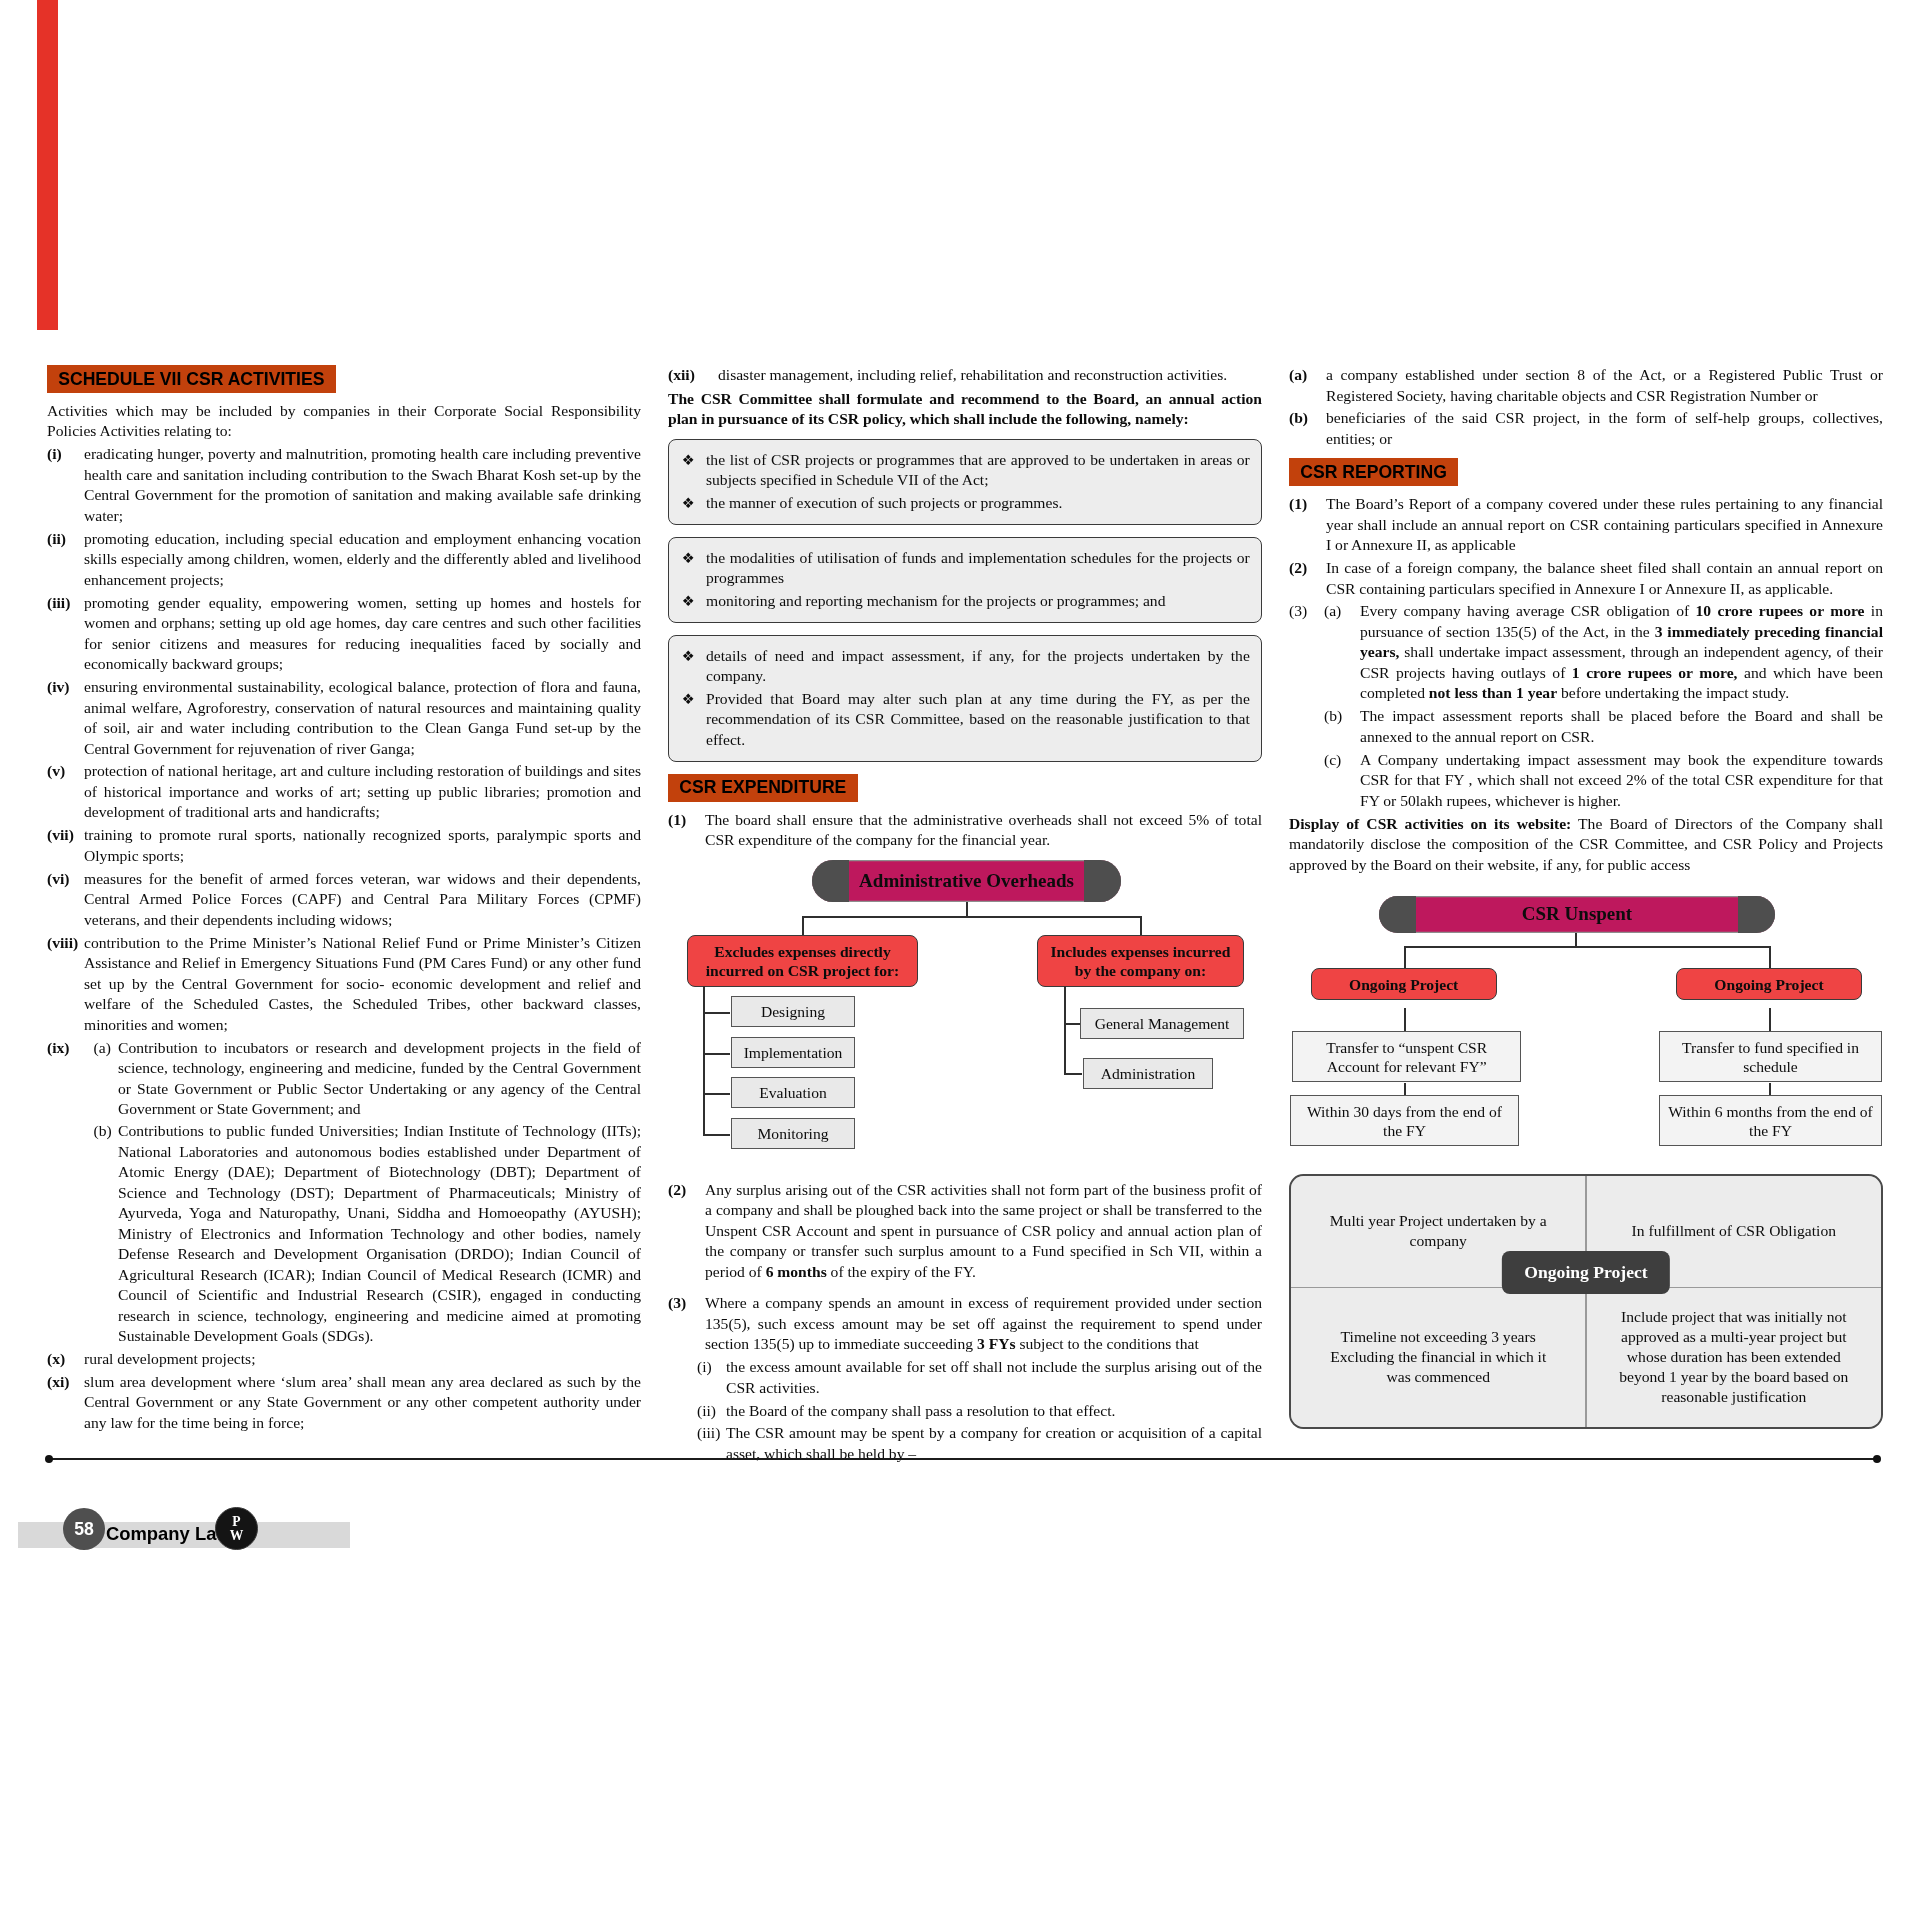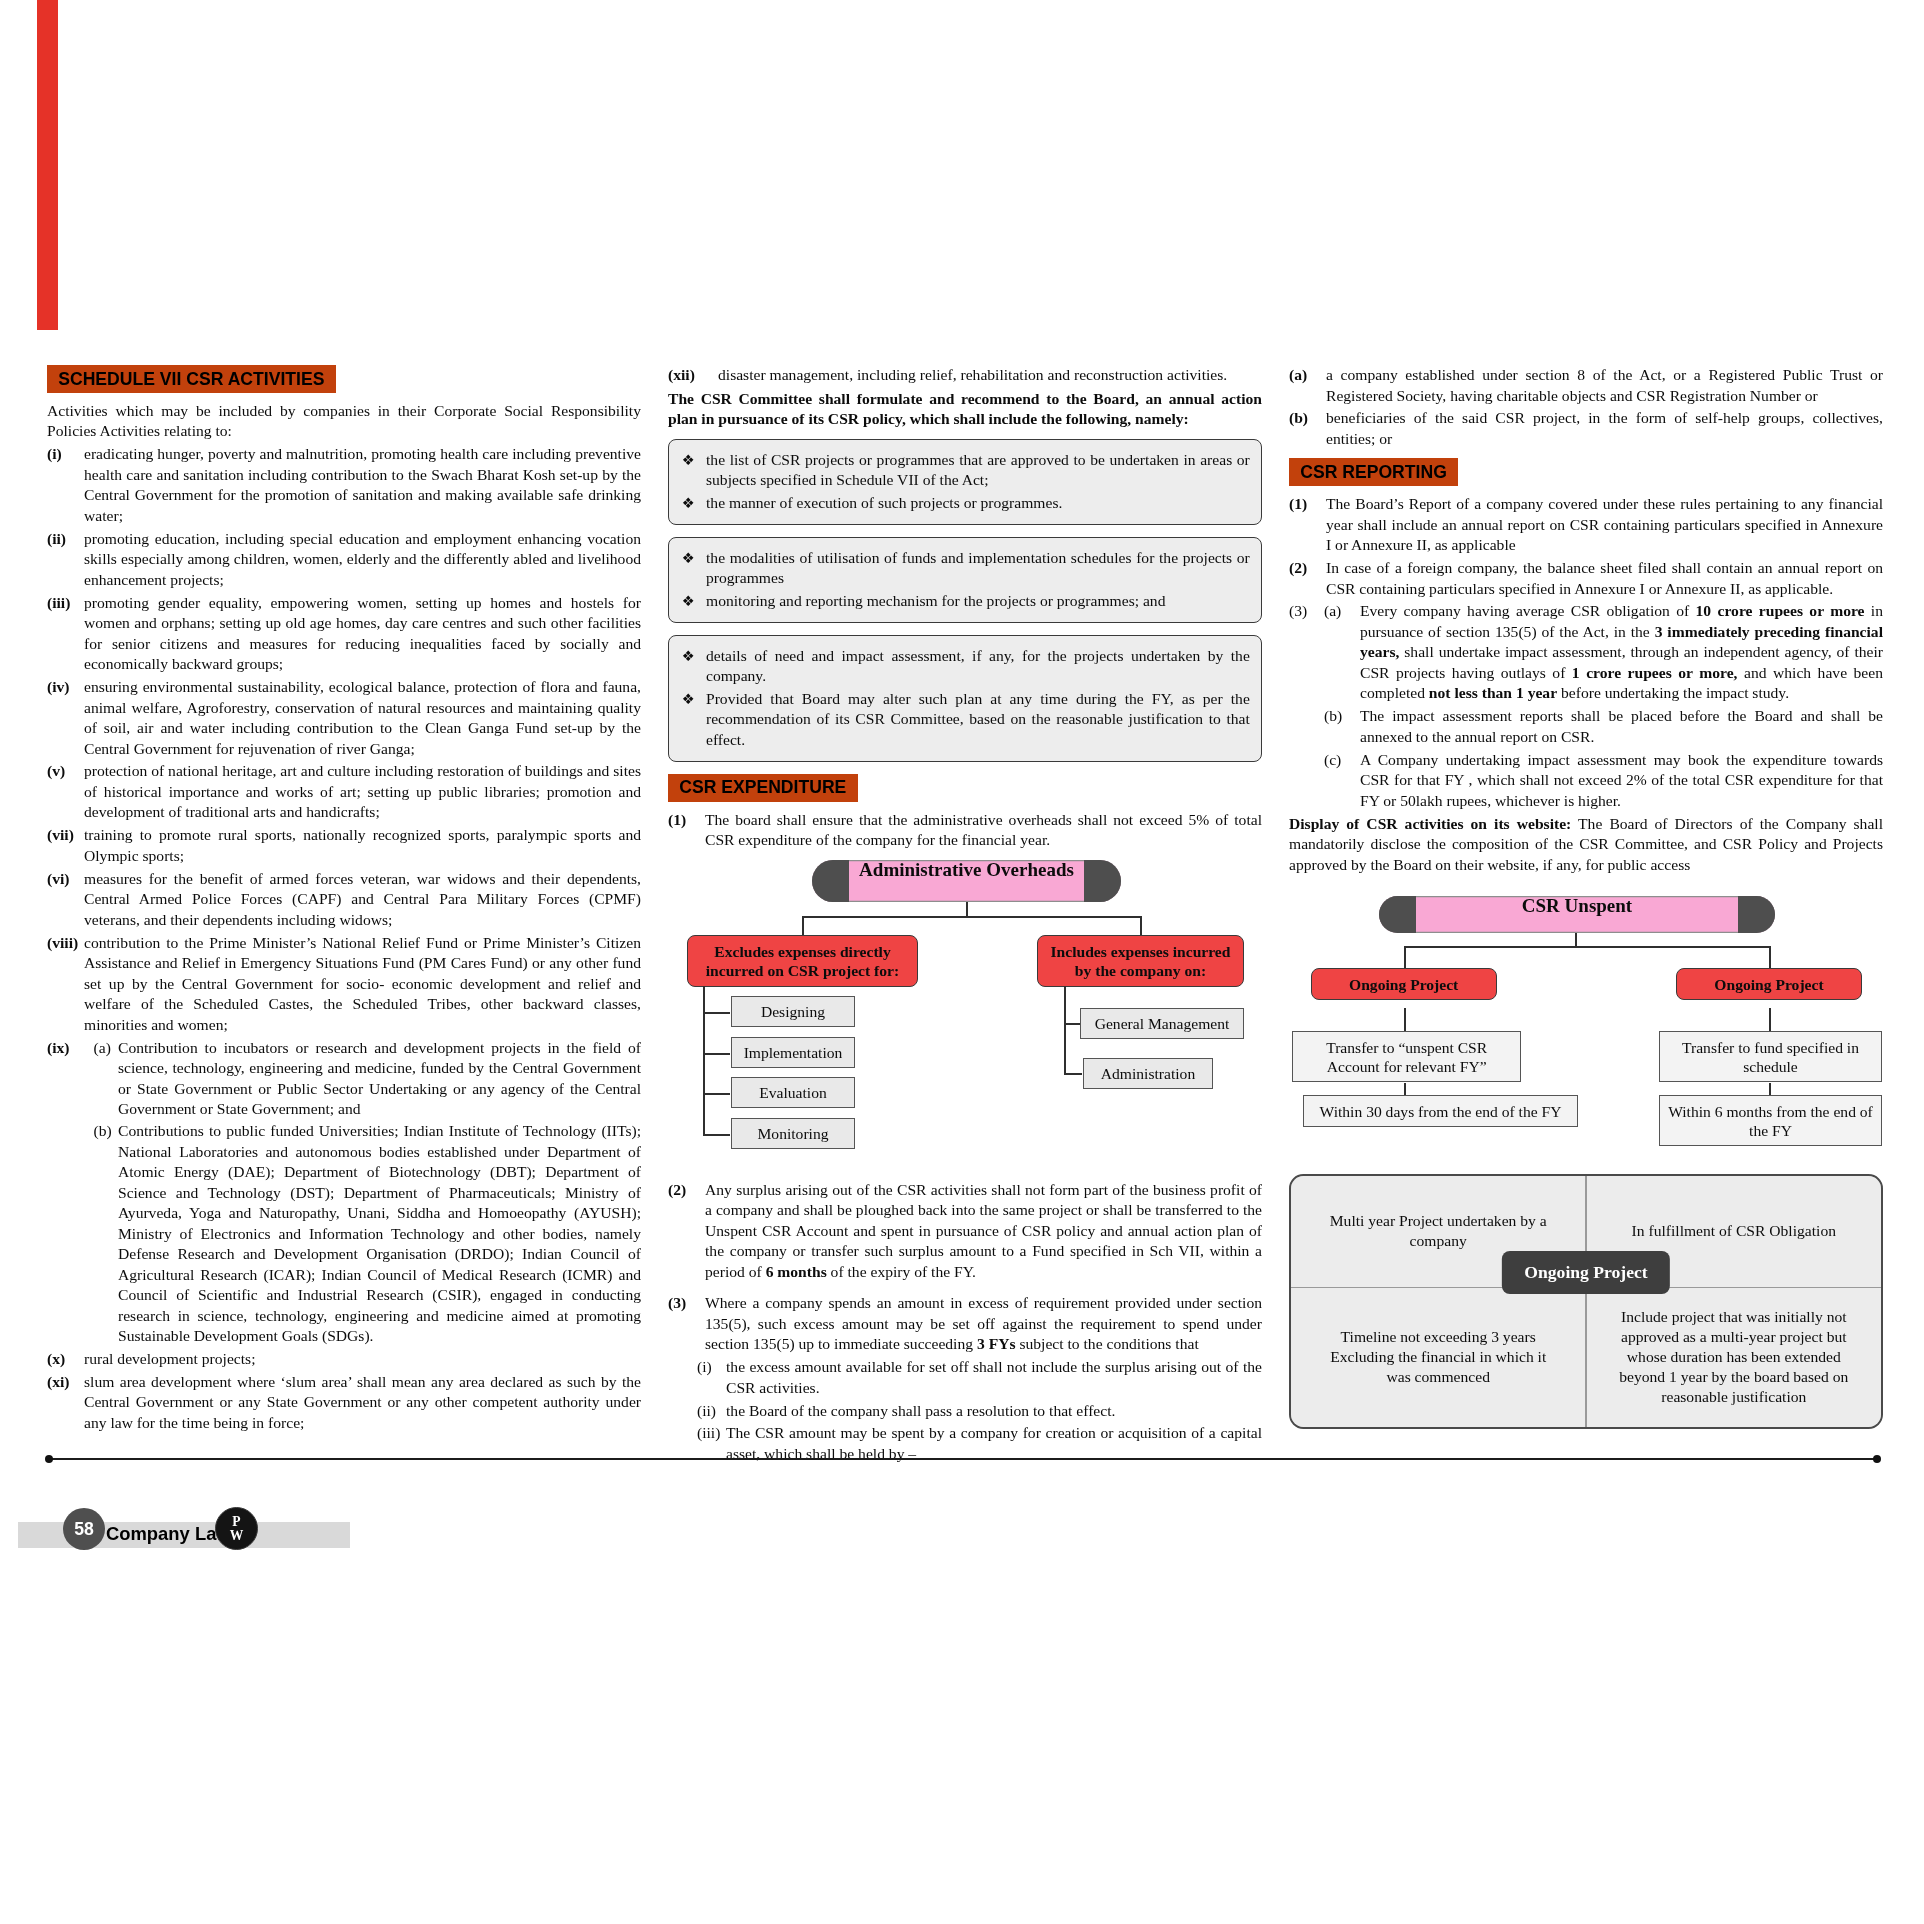--- a/index.html
+++ b/index.html
@@ -34,22 +34,22 @@
 
   .bullet-box { background:#ededed; border:1.6px solid #3a3a3a; border-radius:8px; padding:7.2px 11.2px 8px 8px; margin:0 0 12px 0; }
   .bullet { position:relative; padding-left:29px; margin:2.4px 0; }
   .bullet .dia { position:absolute; left:4.8px; top:0; font-size:14.4px; }
 
   
   .ao-chart { position:relative; width:594px; height:308px; margin:9.6px 0 11.2px 0; text-align:left; }
   .un-chart { position:relative; width:594px; height:260px; margin:21px 0 17.6px 0; text-align:left; }
   .cline { position:absolute; background:#2f2f2f; }
   .flow-pill {
-    position:absolute; background:#f9a8d4; border-radius:32px; overflow:hidden;
-    display:flex; justify-content:center; box-shadow: inset 0 0 0 1.2px #8e8e8e;
+    position:absolute; background:#be185d; border-radius:32px; overflow:hidden;
+    display:flex; align-items:center; justify-content:center; box-shadow: inset 0 0 0 1.2px #8e8e8e;
   }
   .flow-pill .cap { position:absolute; top:0; bottom:0; width:37px; background:#4e4e4e; }
   .cap.capL { left:0; }
   .cap.capR { right:0; }
   .flow-pill-text { position:relative; font-weight:700; font-size:19px; z-index:1; }
   .flow-head {
     position:absolute; background:#ef4444; border:1.6px solid #3a3a3a; border-radius:8px;
     font-weight:700; text-align:center; padding:5.6px 8px; font-size:15.6px; line-height:19px;
   }
   .flow-box {
@@ -222,21 +222,21 @@
       <div class="cline" style="left:115px;top:50px;width:2px;height:22.5px;"></div>
       <div class="cline" style="left:480px;top:50px;width:2px;height:22.5px;"></div>
       <div class="flow-head" style="left:21.7px;top:72px;width:186px;">Ongoing Project</div>
       <div class="flow-head" style="left:387px;top:72px;width:186px;">Ongoing Project</div>
       <div class="cline" style="left:115px;top:112px;width:2px;height:22.5px;"></div>
       <div class="cline" style="left:480px;top:112px;width:2px;height:22.5px;"></div>
       <div class="flow-sq" style="left:3.2px;top:135px;width:229px;">Transfer to “unspent CSR Account for relevant FY”</div>
       <div class="flow-sq" style="left:370px;top:135px;width:223px;">Transfer to fund specified in schedule</div>
       <div class="cline" style="left:115px;top:187px;width:2px;height:12px;"></div>
       <div class="cline" style="left:480px;top:187px;width:2px;height:12px;"></div>
-      <div class="flow-sq" style="left:14px;top:199px;width:275px;">Within 30 days from the end of the FY</div>
+      <div class="flow-sq" style="left:1px;top:199px;width:229px;">Within 30 days from the end of the FY</div>
       <div class="flow-sq" style="left:370px;top:199px;width:223px;">Within 6 months from the end of the FY</div>
     </div>
 
     <div class="ot-table">
       <div class="ot-cell">Multi year Project undertaken by a company</div>
       <div class="ot-cell">In fulfillment of CSR Obligation</div>
       <div class="ot-cell">Timeline not exceeding 3 years Excluding the financial in which it was commenced</div>
       <div class="ot-cell">Include project that was initially not approved as a multi-year project but whose duration has been extended beyond 1 year by the board based on reasonable justification</div>
     </div>
     <div style="position:relative;width:594px;height:0;">

